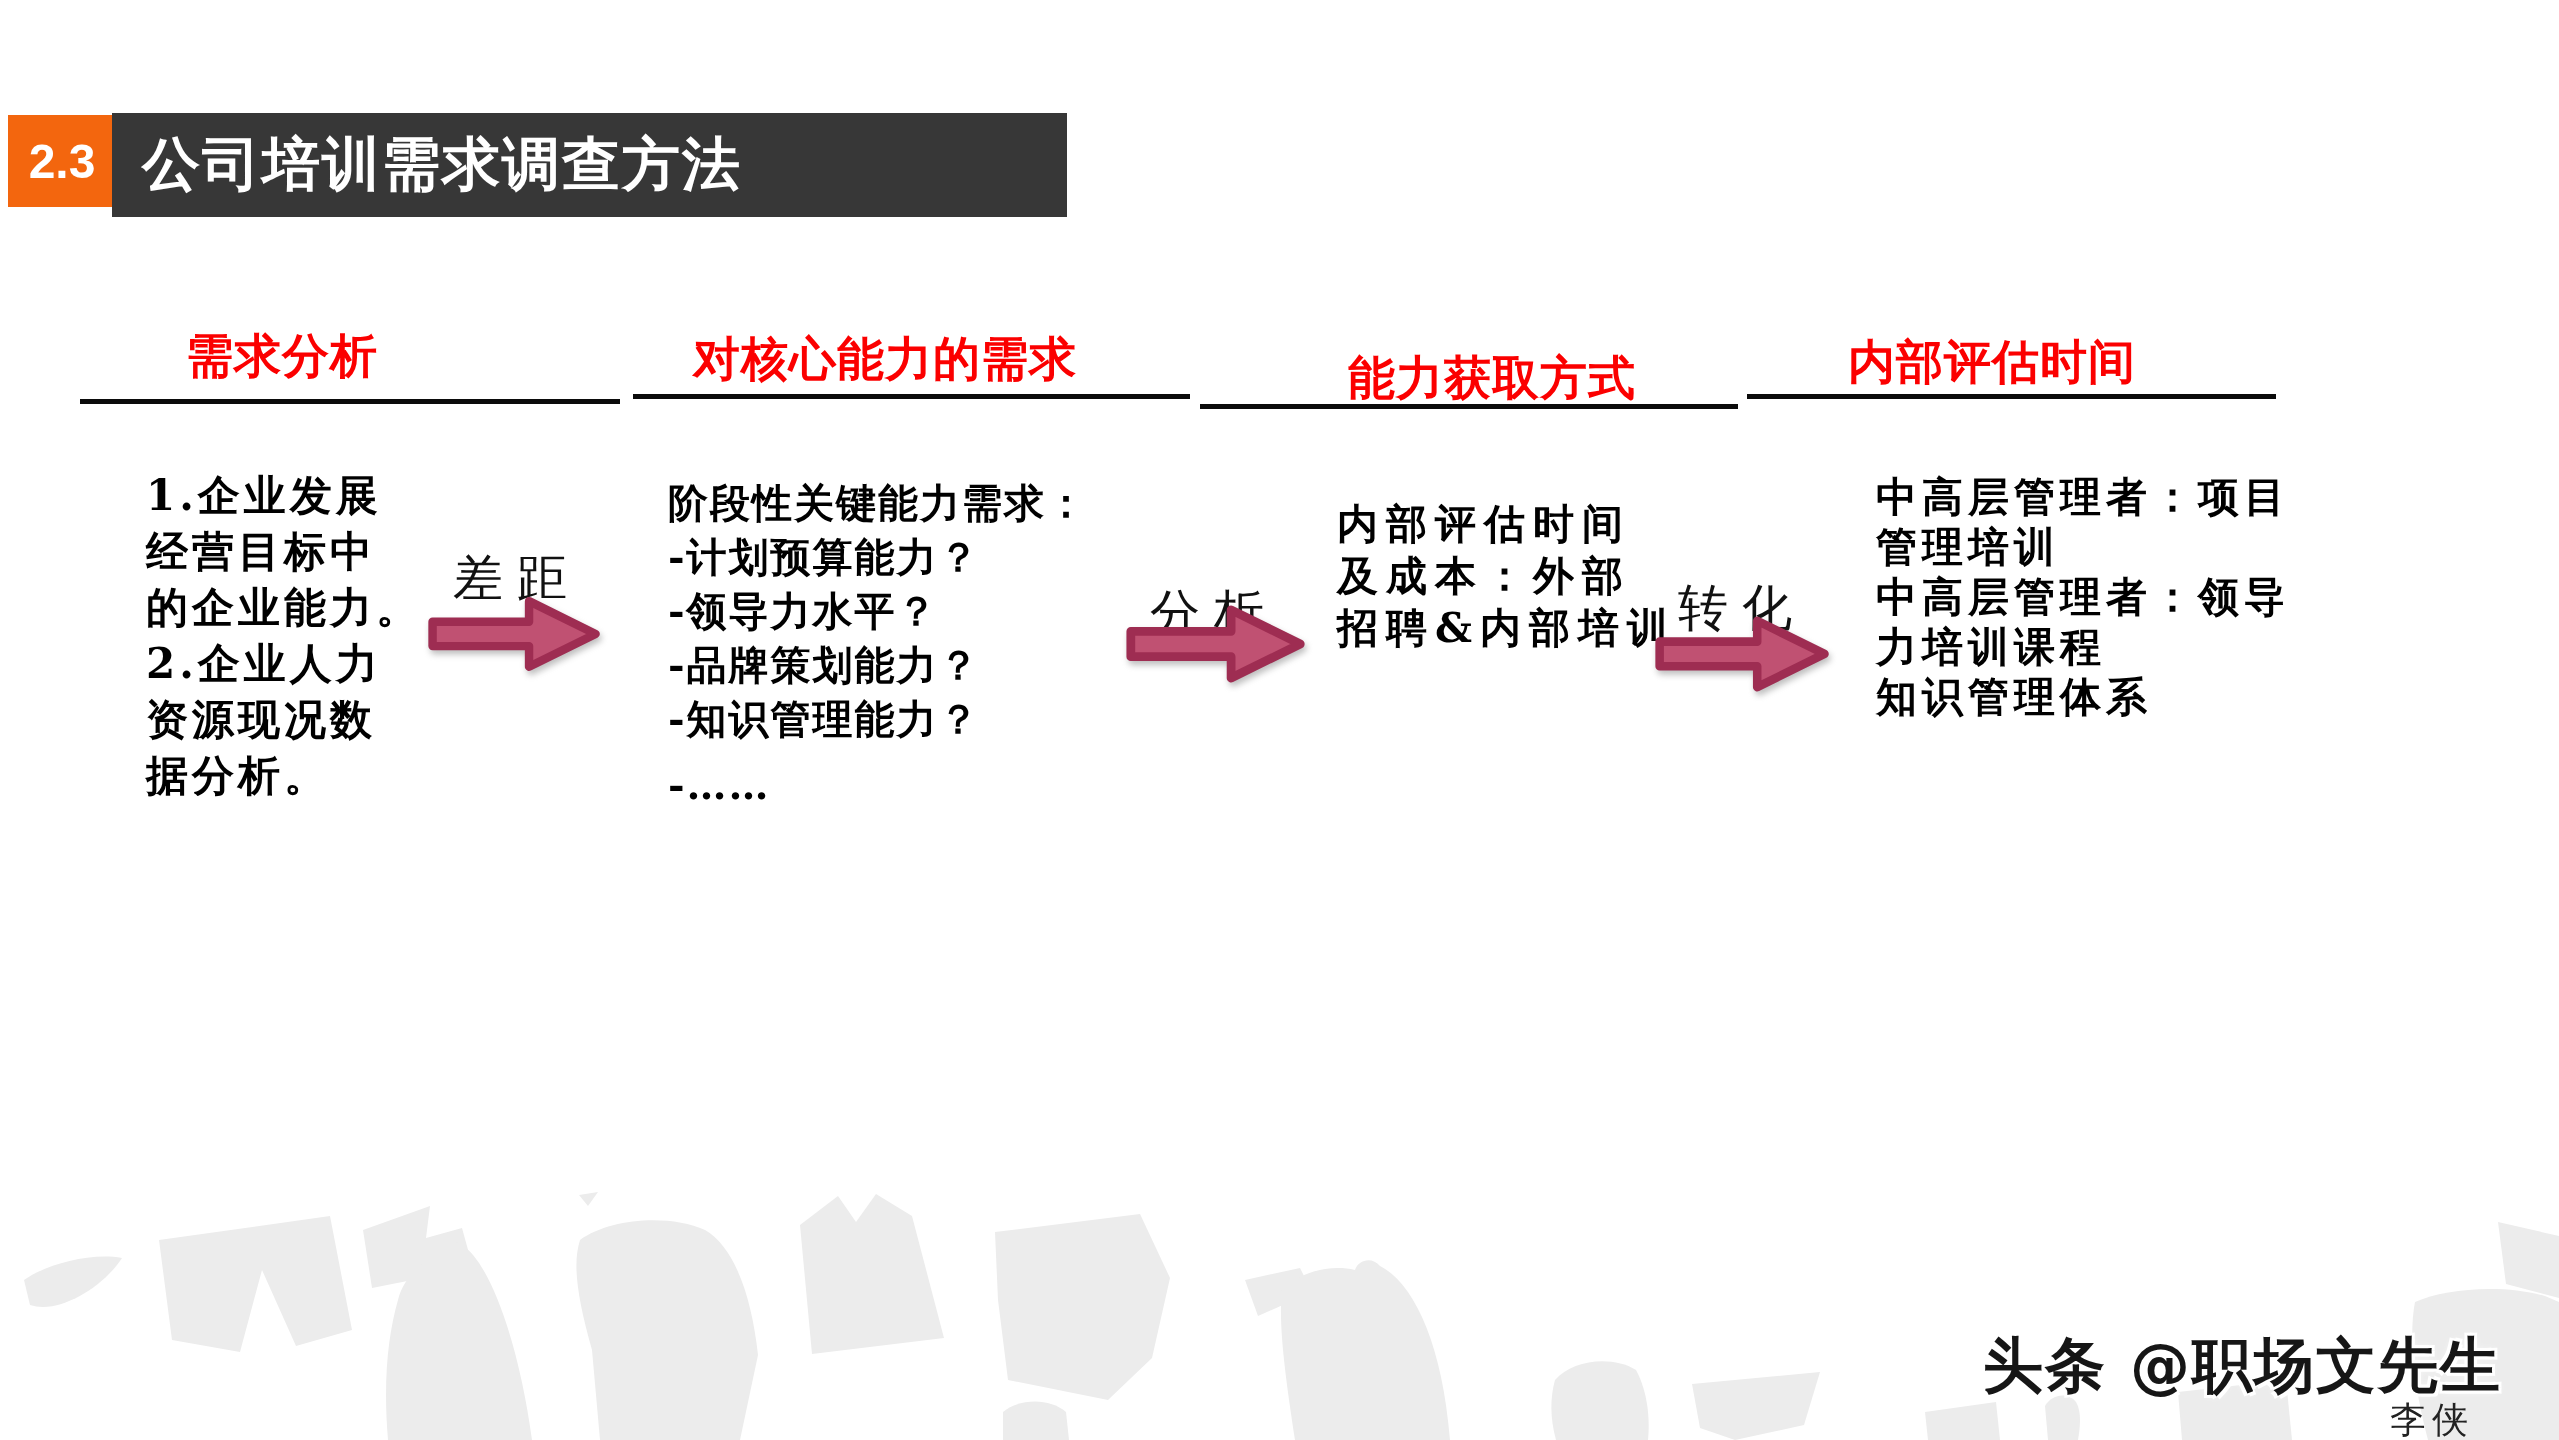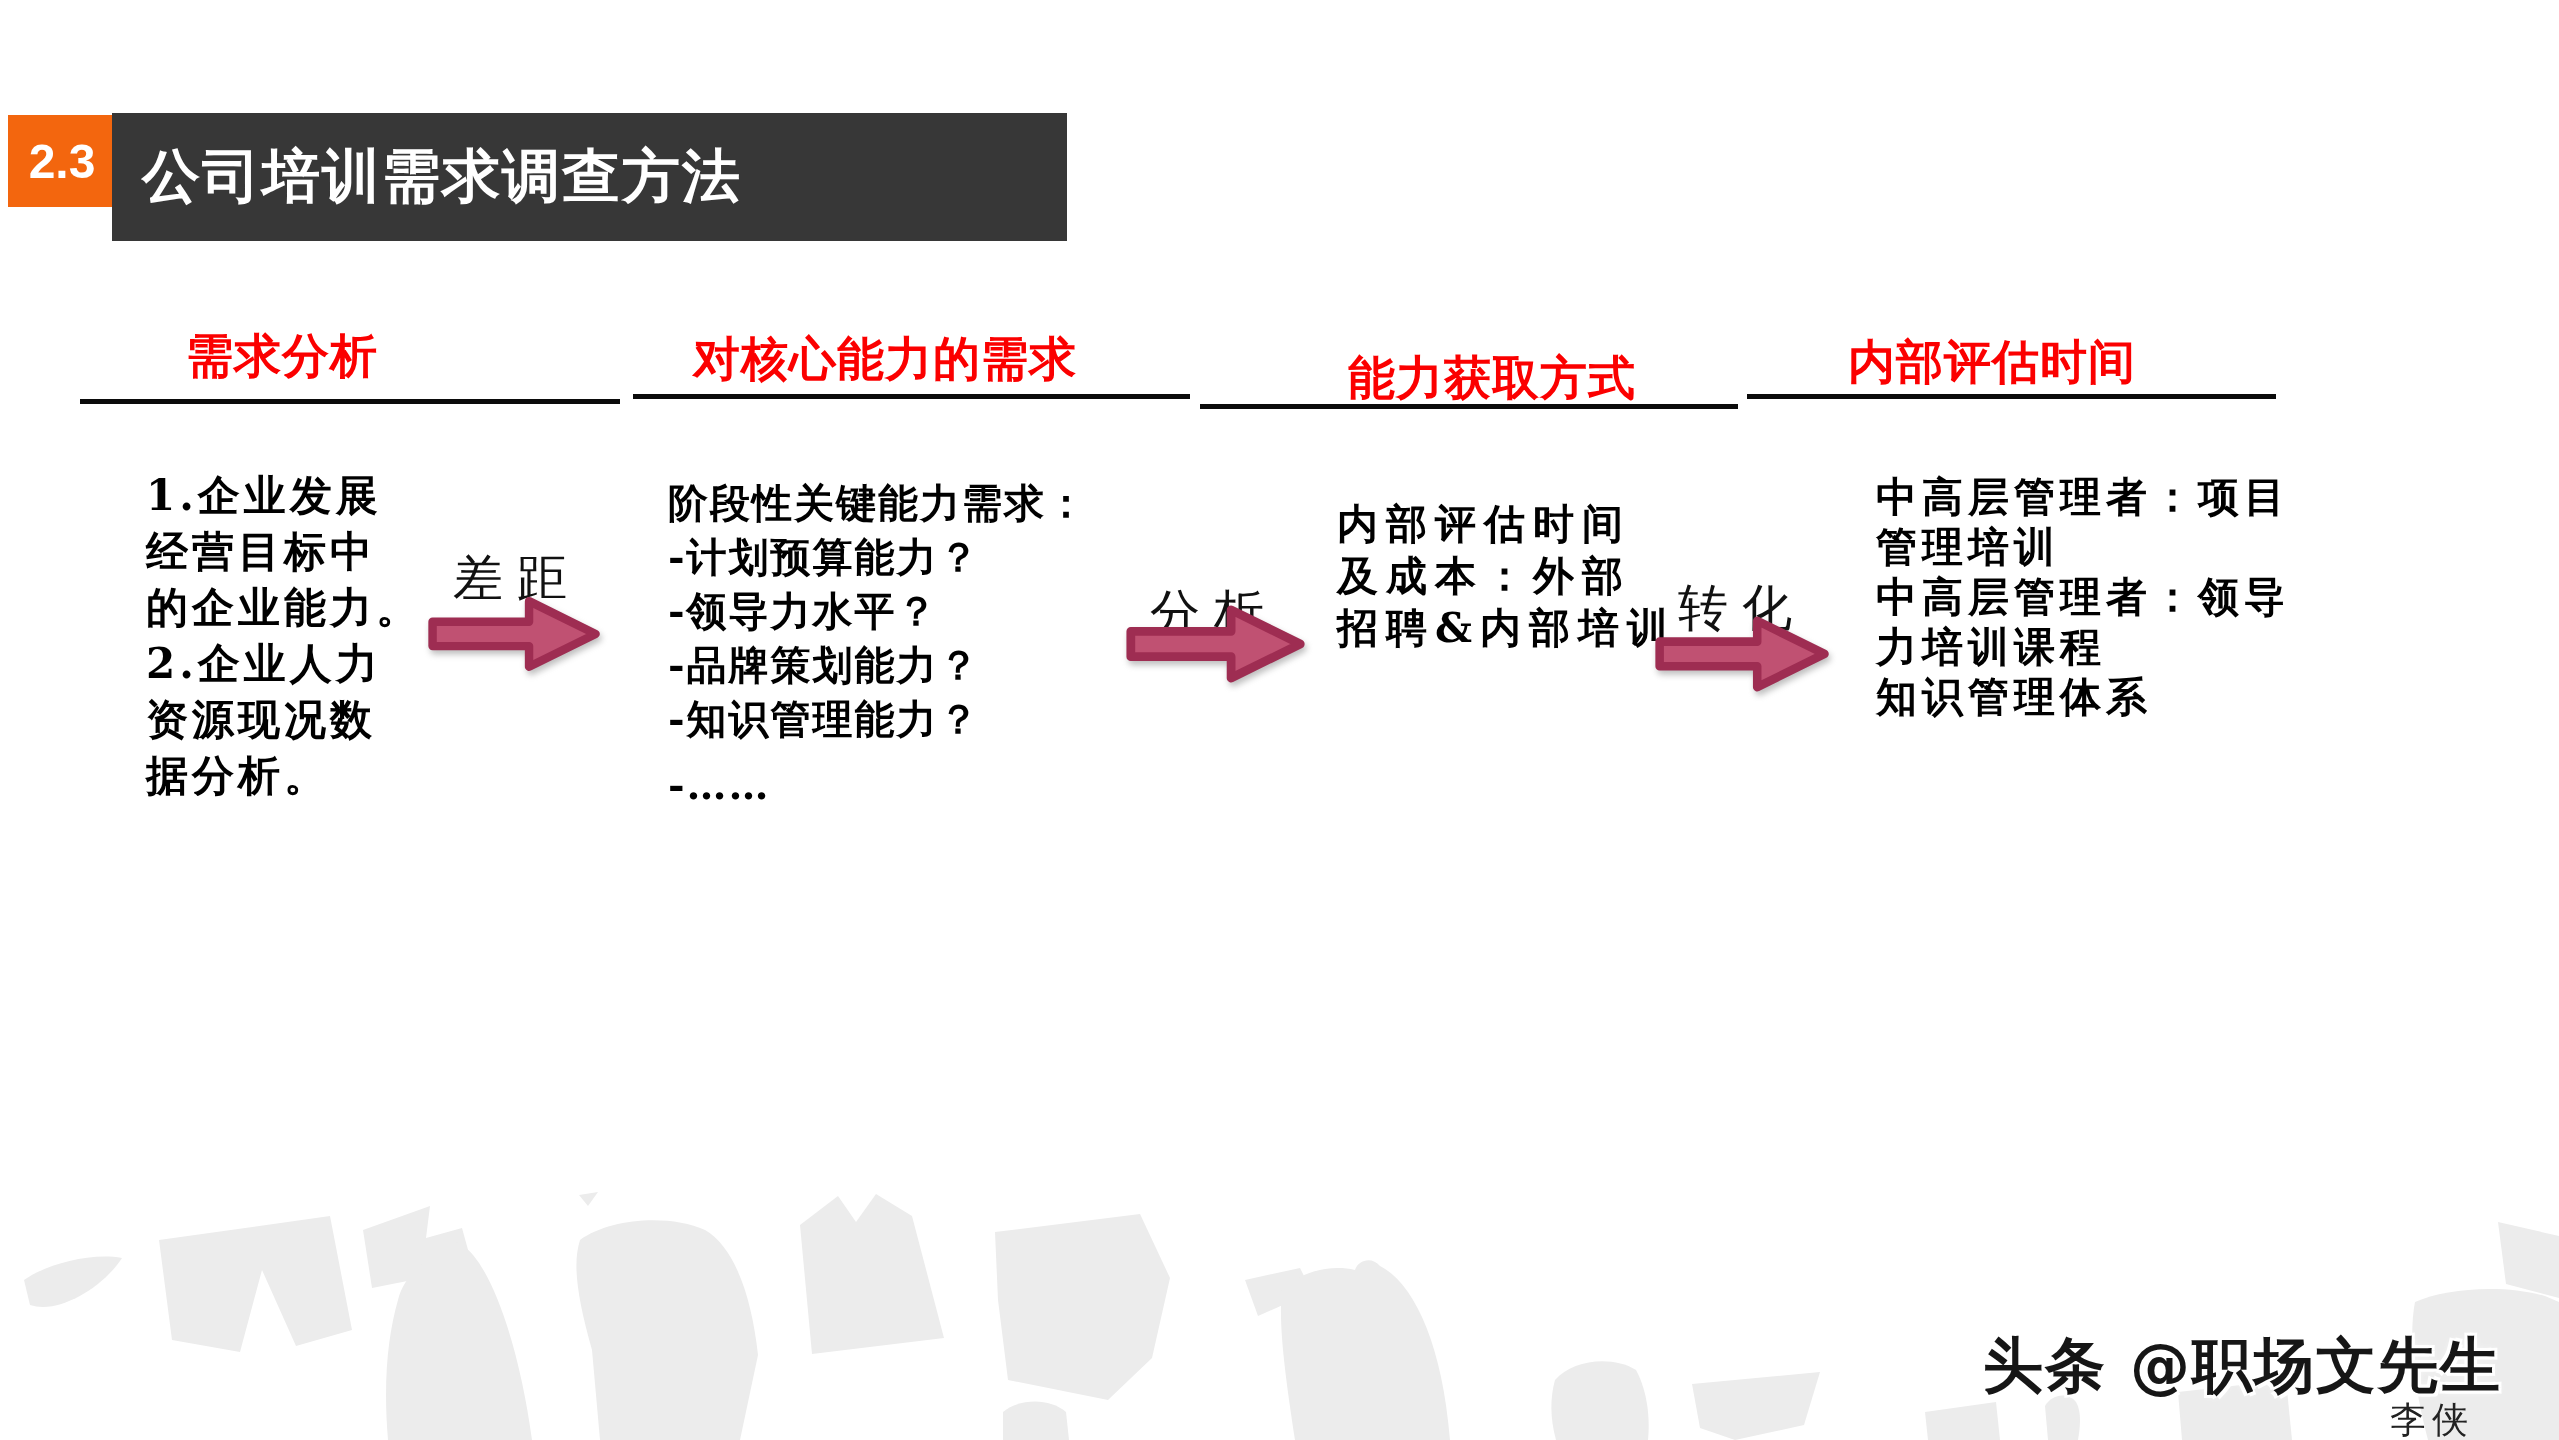--- a/index.html
+++ b/index.html
@@ -19,21 +19,21 @@
   
   .bg-band{position:absolute;left:0;top:1140px;width:2559px;height:300px;}
   
   .sec-badge{
     position:absolute;left:8px;top:115px;width:108px;height:92px;
     background:var(--accent-orange);color:#ffffff;
     display:flex;align-items:center;justify-content:center;
     font-size:48px;font-weight:bold;
   }
   .title-bar{
-    position:absolute;left:112px;top:113px;width:955px;height:128px;
+    position:absolute;left:112px;top:113px;width:955px;height:104px;
     background:var(--title-bar-bg);display:flex;align-items:center;
   }
   .title-bar .t{
     color:#ffffff;font-size:58px;font-weight:bold;letter-spacing:2px;
     margin-left:30px;white-space:nowrap;
   }
   
   .col-header{
     position:absolute;color:var(--heading-red);font-weight:bold;font-size:47px;
     white-space:nowrap;letter-spacing:1px;margin-left:44px;

